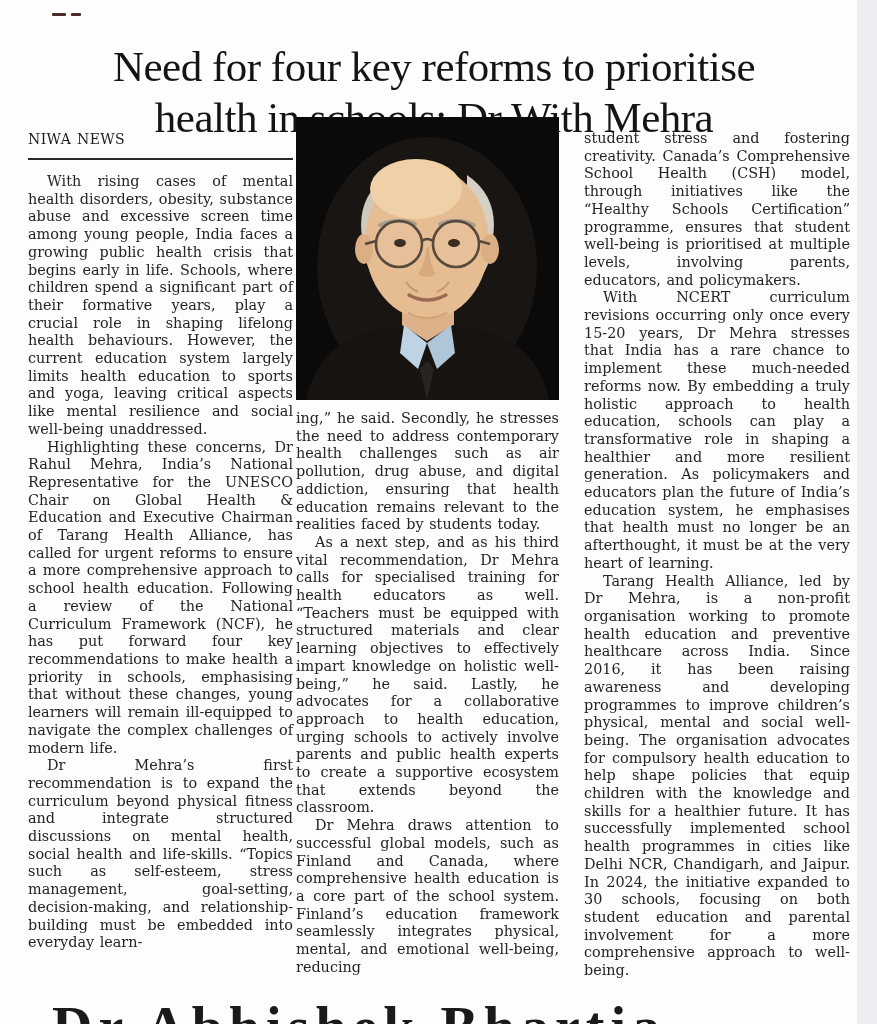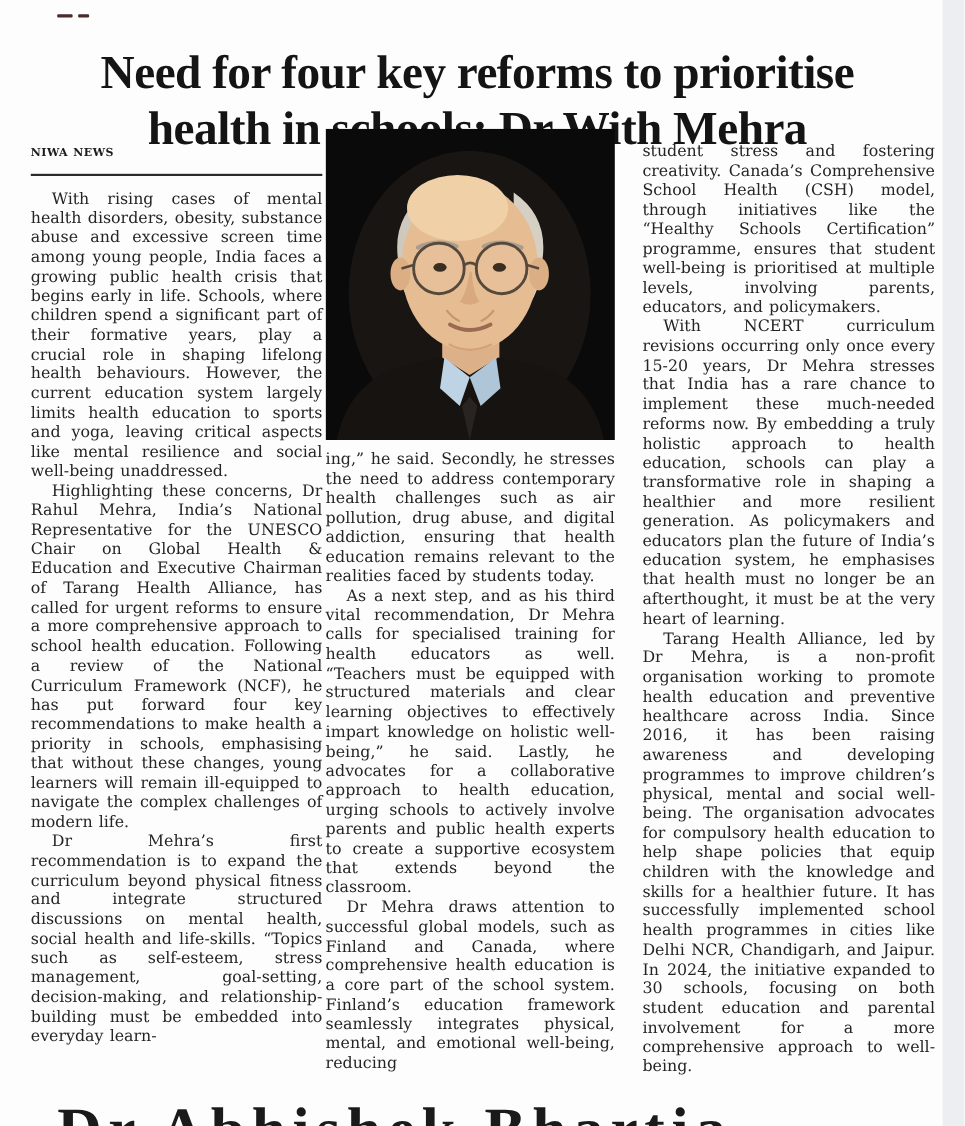--- a/index.html
+++ b/index.html
@@ -6,34 +6,34 @@
   .page{
     position:relative;width:877px;height:1024px;background:#fdfdfd;
     overflow:hidden;font-family:"DejaVu Serif",serif;
   }
   .edge-band{position:absolute;right:0;top:0;width:20px;height:1024px;background:#eceef2;}
   .top-mark{position:absolute;height:3px;background:#4a2a2a;border-radius:1px;}
   .top-mark.m1{left:52px;top:13px;width:14px;}
   .top-mark.m2{left:71px;top:13px;width:10px;}
   .headline{
     position:absolute;left:8px;top:12px;width:852px;text-align:center;
-    font-family:"Liberation Serif",serif;font-weight:bold;color:#141414;
+    font-family:"Liberation Serif",serif;font-weight:normal;color:#141414;
     font-size:43px;line-height:51px;letter-spacing:-0.5px;
   }
   .col{
     position:absolute;color:#242424;font-size:14.4px;line-height:17.7px;
     text-align:justify;hyphens:auto;-webkit-hyphens:auto;word-spacing:1px;
   }
   .col p{margin:0;text-indent:19px;}
   .col p.no-indent{text-indent:0;}
   .col-left{left:28px;top:130px;width:265px;}
   .col-mid{left:296px;top:117px;width:263px;}
   .col-right{left:584px;top:130px;width:266px;}
   .byline{
-    font-weight:bold;font-size:10px;line-height:19px;letter-spacing:0.4px;
+    font-weight:normal;font-size:14px;line-height:19px;letter-spacing:0.4px;
     color:#1c1c1c;border-bottom:2.5px solid #2b2b2b;padding-bottom:9px;
     margin-bottom:13px;text-align:left;
   }
   .photo{width:263px;height:283px;display:block;margin:0 0 10px 0;}
   .bottom-headline{
     position:absolute;left:52px;top:998px;width:812px;height:26px;overflow:hidden;
     font-family:"Liberation Serif",serif;font-weight:bold;font-size:56px;
     line-height:58px;letter-spacing:6px;white-space:nowrap;color:#1a1a1a;
   }
 </style>

